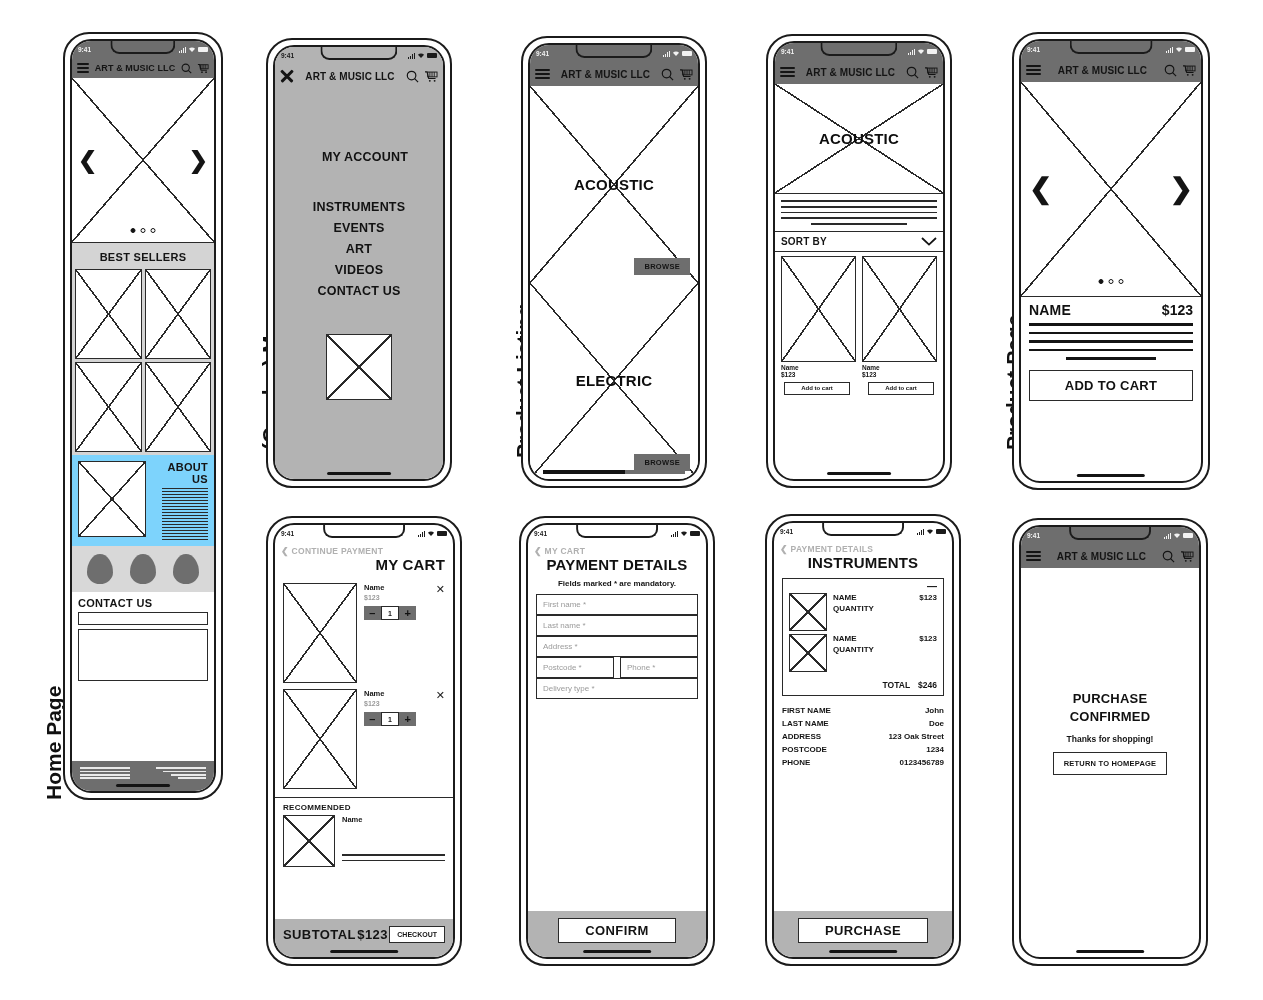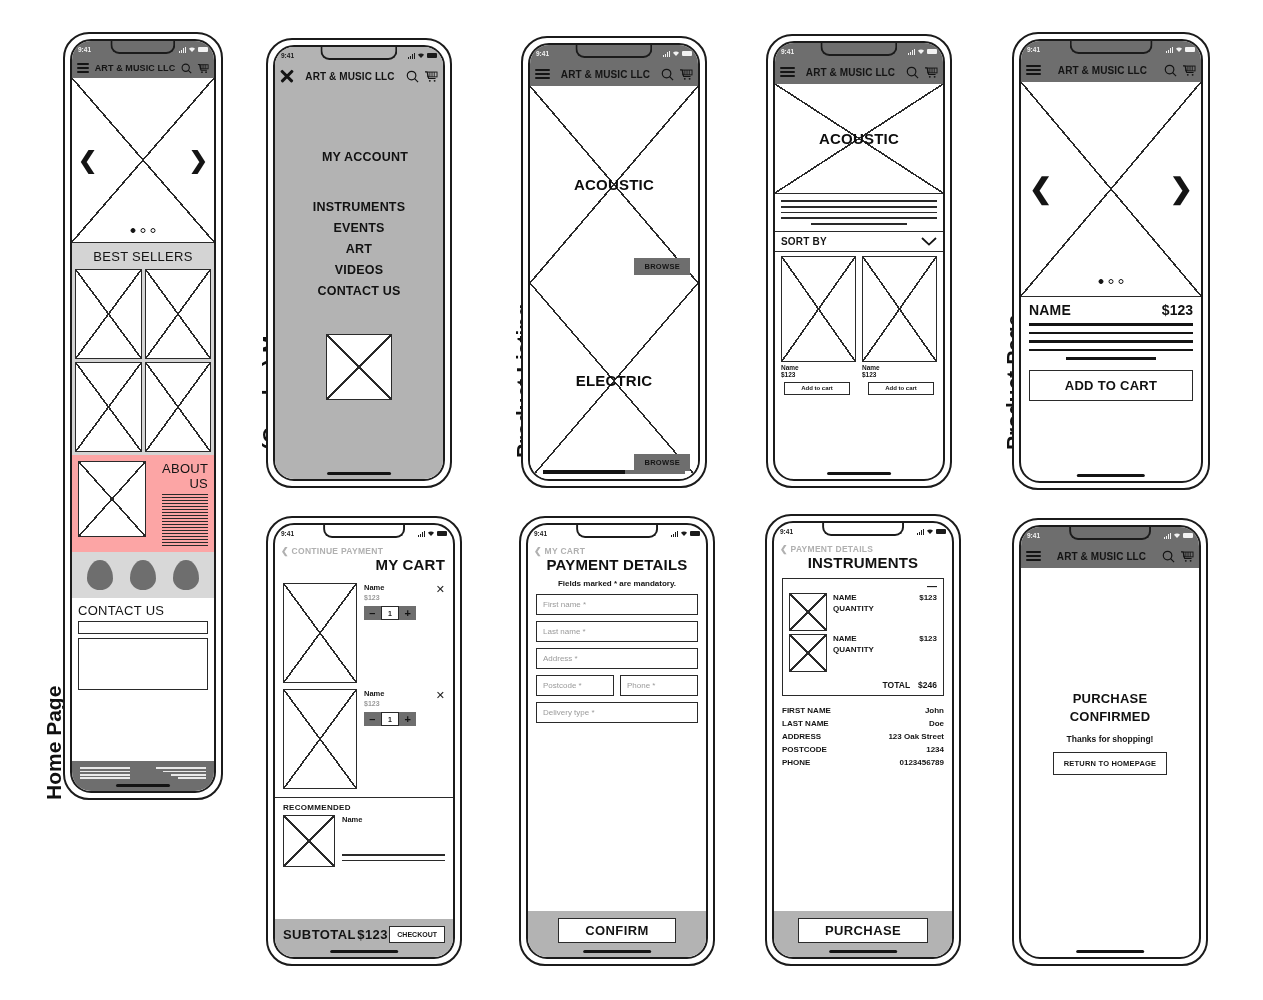--- a/index.html
+++ b/index.html
@@ -124,24 +124,24 @@
   .homebar { position:absolute; left:50%; bottom:4px; transform:translateX(-50%);
     width: 38%; height: 3.2px; background:#141414; border-radius:2px; z-index:6; }
 
   
   .hp-hero { position: relative; flex: 0 0 165px; }
   .hp-arrow { position:absolute; top:50%; transform:translateY(-50%); font-size: 23px; font-weight:900; color:#141414; line-height:1; }
   .hp-arrow.l { left: 6px; } .hp-arrow.r { right: 6px; }
   .dots { position:absolute; left:50%; transform:translateX(-50%); display:flex; gap:5px; align-items:center; }
   .dot { width:5px; height:5px; border-radius:50%; border:1.3px solid #141414; }
   .dot.on { background:#141414; }
-  .sec-title { font-size: 13px; font-weight:400; letter-spacing:0.3px; color:#141414; }
+  .sec-title { font-size: 11px; font-weight:700; letter-spacing:0.3px; color:#141414; }
   .bestsellers-hdr { background:#d4d4d4; text-align:center; padding:4px 0; }
   .bs-grid { background:#d4d4d4; display:grid; grid-template-columns:1fr 1fr; gap:3px; padding:0 3px 3px 3px; }
-  .about-wrap { display:flex; gap:16px; padding:6px; background:#fca5a5; }
+  .about-wrap { display:flex; gap:16px; padding:6px; background:#7dd3fc; }
   .lines { flex:1 1 auto; display:flex; flex-direction:column; gap:1.6px; justify-content:flex-end; }
   .lines i { display:block; height:1.4px; background:#2a2a2a; }
   .teardrops { background:#d8d8d8; display:flex; justify-content:space-around; align-items:center; padding:8px 6px; }
   .teardrop { width:26px; height:30px; background:#6e6e6e; border-radius: 50% 50% 50% 50% / 62% 62% 38% 38%; }
   .contact-wrap { padding:5px 6px 6px 6px; background:#fff; }
   .footer-dark { background:#6e6e6e; display:flex; justify-content:space-between; padding:6px 8px 12px 8px; position:relative; }
   .foot-lines { display:flex; flex-direction:column; gap:1.8px; width:40%; }
   .foot-lines i { display:block; height:1.6px; background:#eaeaea; }
   .foot-lines.r i { align-self:flex-end; }
 
@@ -200,21 +200,21 @@
   .rec-lines { flex:1 1 auto; display:flex; flex-direction:column; gap:4px; justify-content:flex-end; padding-bottom:6px;}
   .rec-lines i { display:block; height:1.4px; background:#2a2a2a; }
   .bottom-bar { margin-top:auto; background:#b3b3b3; display:flex; align-items:center;
      justify-content:space-between; padding:7px 8px 14px 8px; position:relative;}
   .bottom-bar.center { justify-content:center; }
   .bb-lab { font-size:13px; font-weight:800; color:#141414; letter-spacing:0.4px;}
   .bb-btn { border:1.4px solid #2a2a2a; background:#fff; padding:4px 7px; font-size:7px; font-weight:800; color:#141414;}
   .bb-btn.big { font-size:13px; font-weight:700; padding:4px 26px; letter-spacing:0.4px;}
 
   .mand { text-align:center; font-size:8px; font-weight:800; color:#141414; padding: 2px 6px 6px 6px;}
-  .fields { display:flex; flex-direction:column; gap:6px; padding: 0 8px; }
+  .fields { display:flex; flex-direction:column; padding: 0 8px; }
   .field { border:1.5px solid #2a2a2a; padding:5px 6px; font-size:8px; color:#9a9a9a; background:#fff;}
   .field.area { height:84px; }
   .field-row { display:flex; gap:6px; }
   .field-row .field { flex:1 1 0; }
 
   
   .conf-box { border:1.5px solid #2a2a2a; margin:3px 8px 0 8px; padding:4px 6px 5px 6px; }
   .conf-minus { text-align:right; font-size:10px; font-weight:800; color:#141414; line-height:0.7; }
   .conf-line { display:flex; align-items:flex-start; gap:6px; margin-top:3px;}
   .conf-nm { flex:1 1 auto; font-size:8px; font-weight:800; color:#141414; line-height:1.35;}

